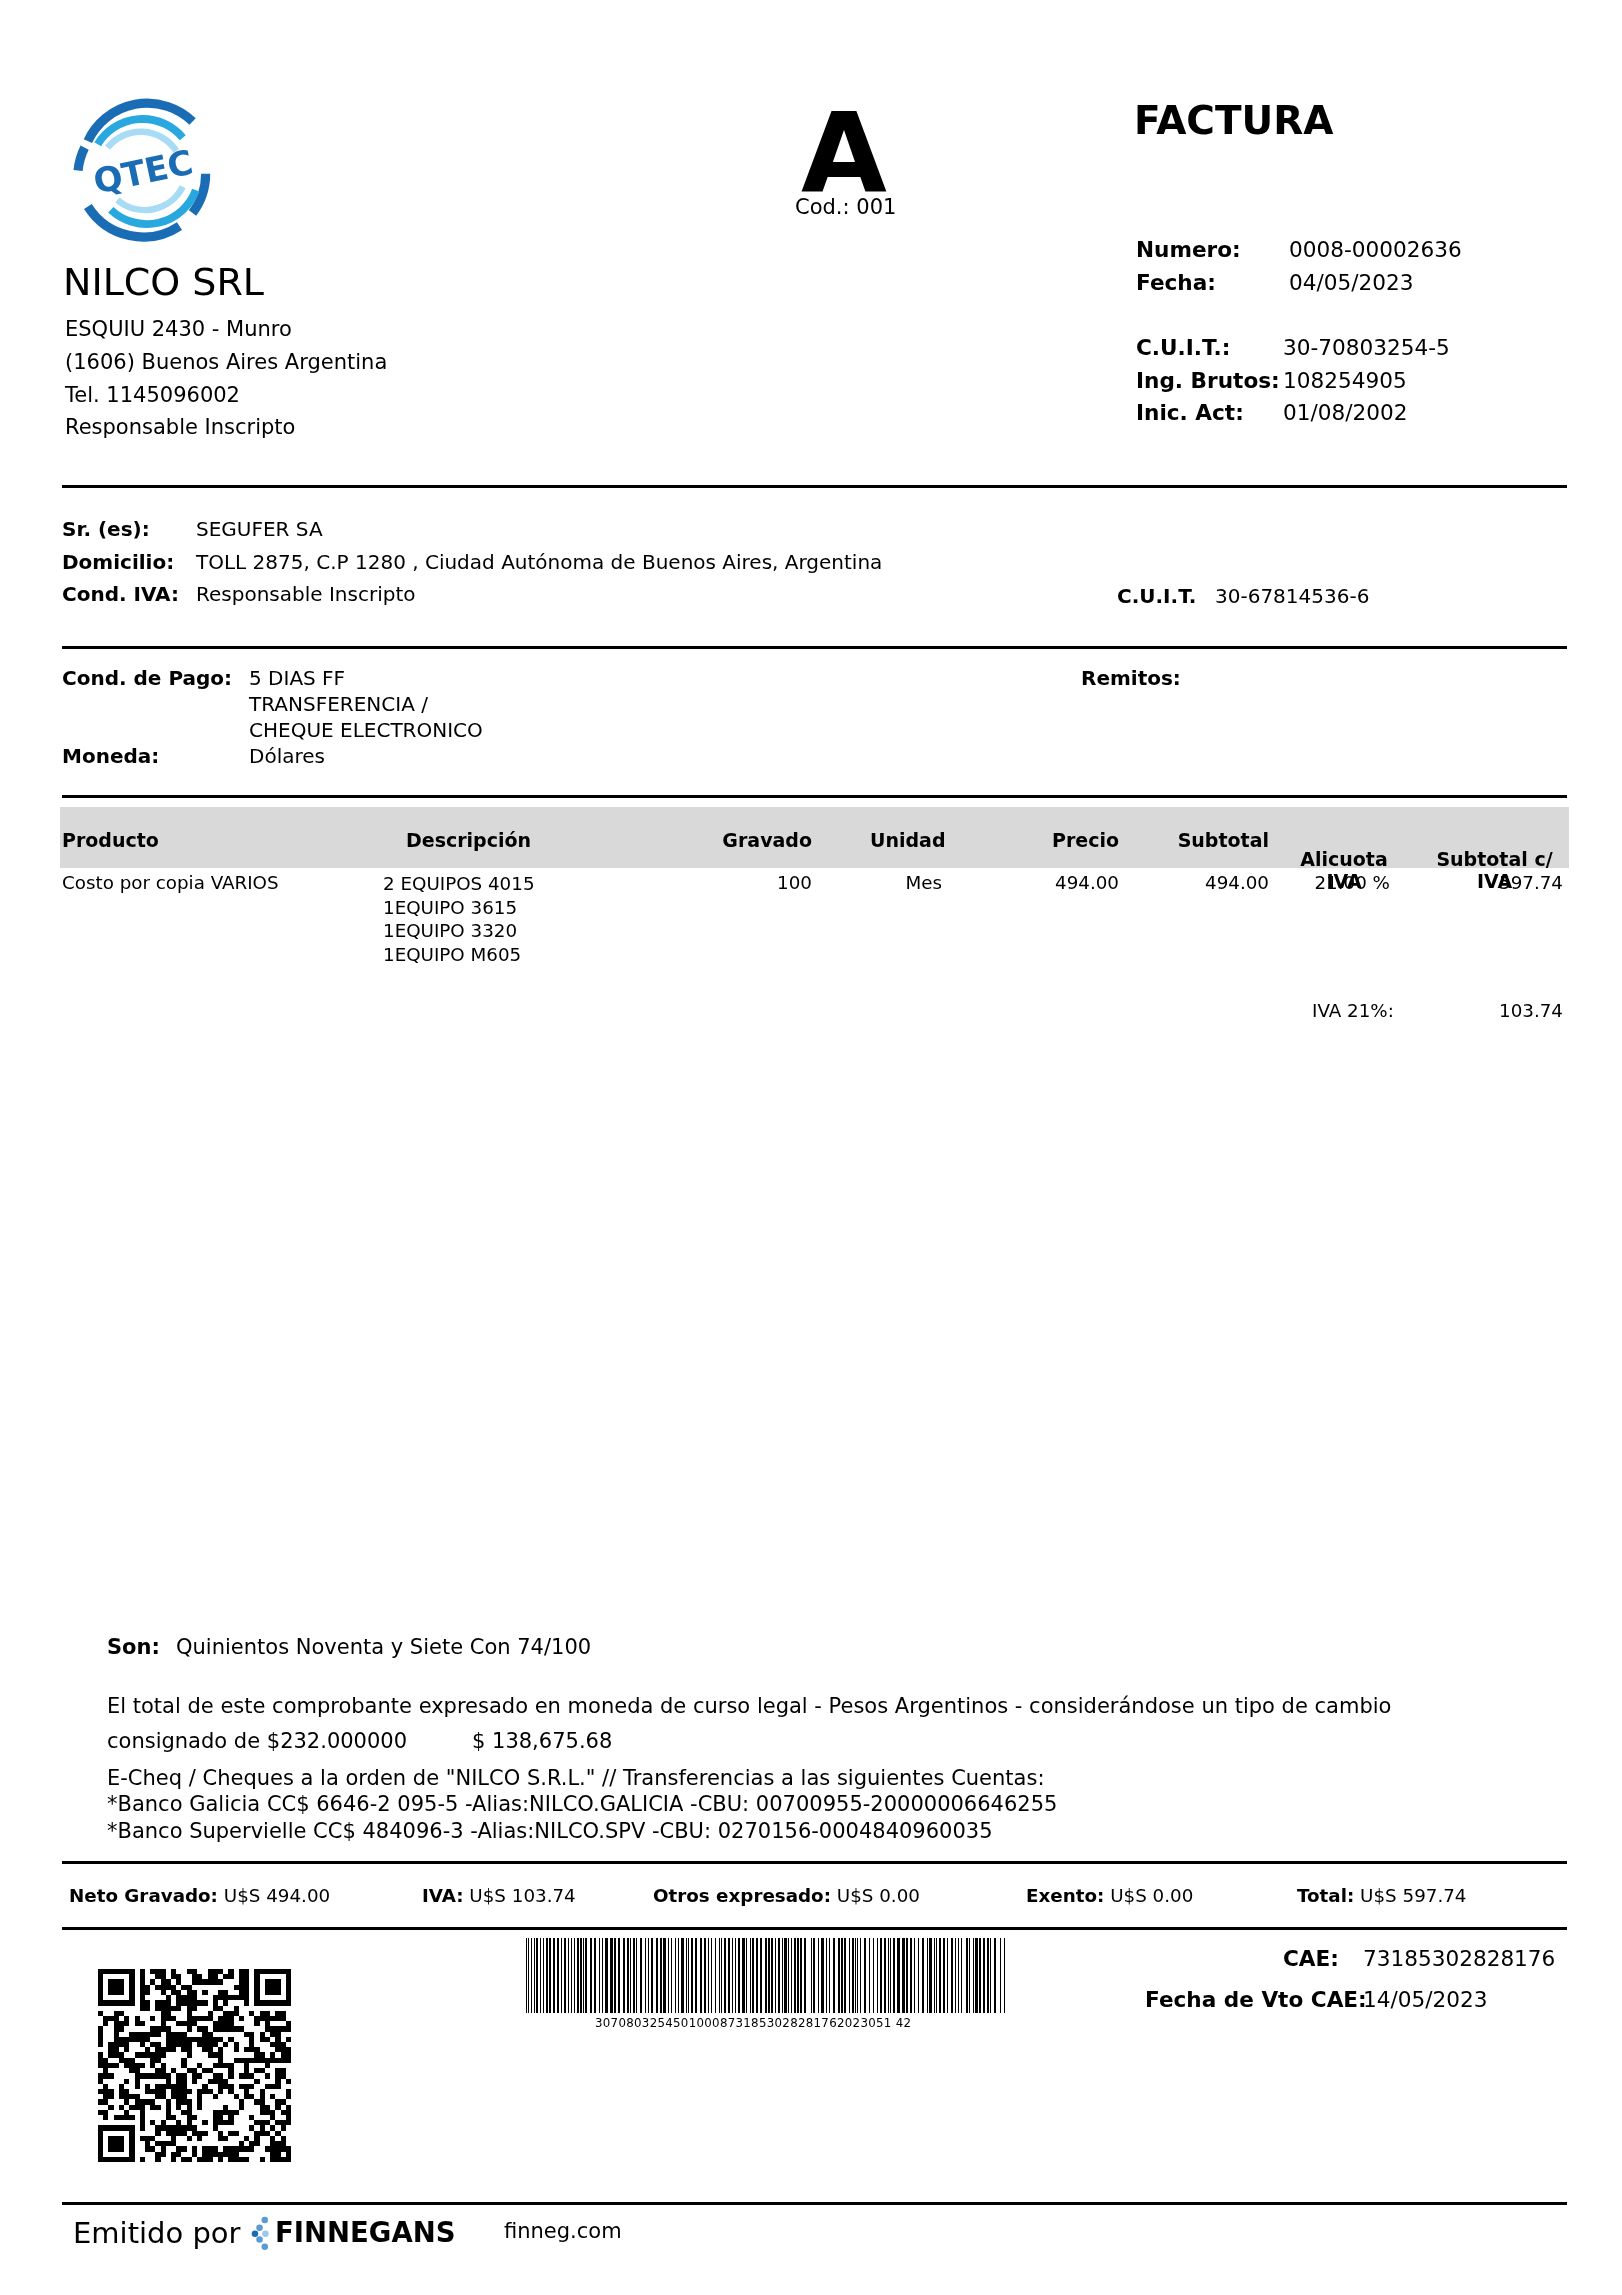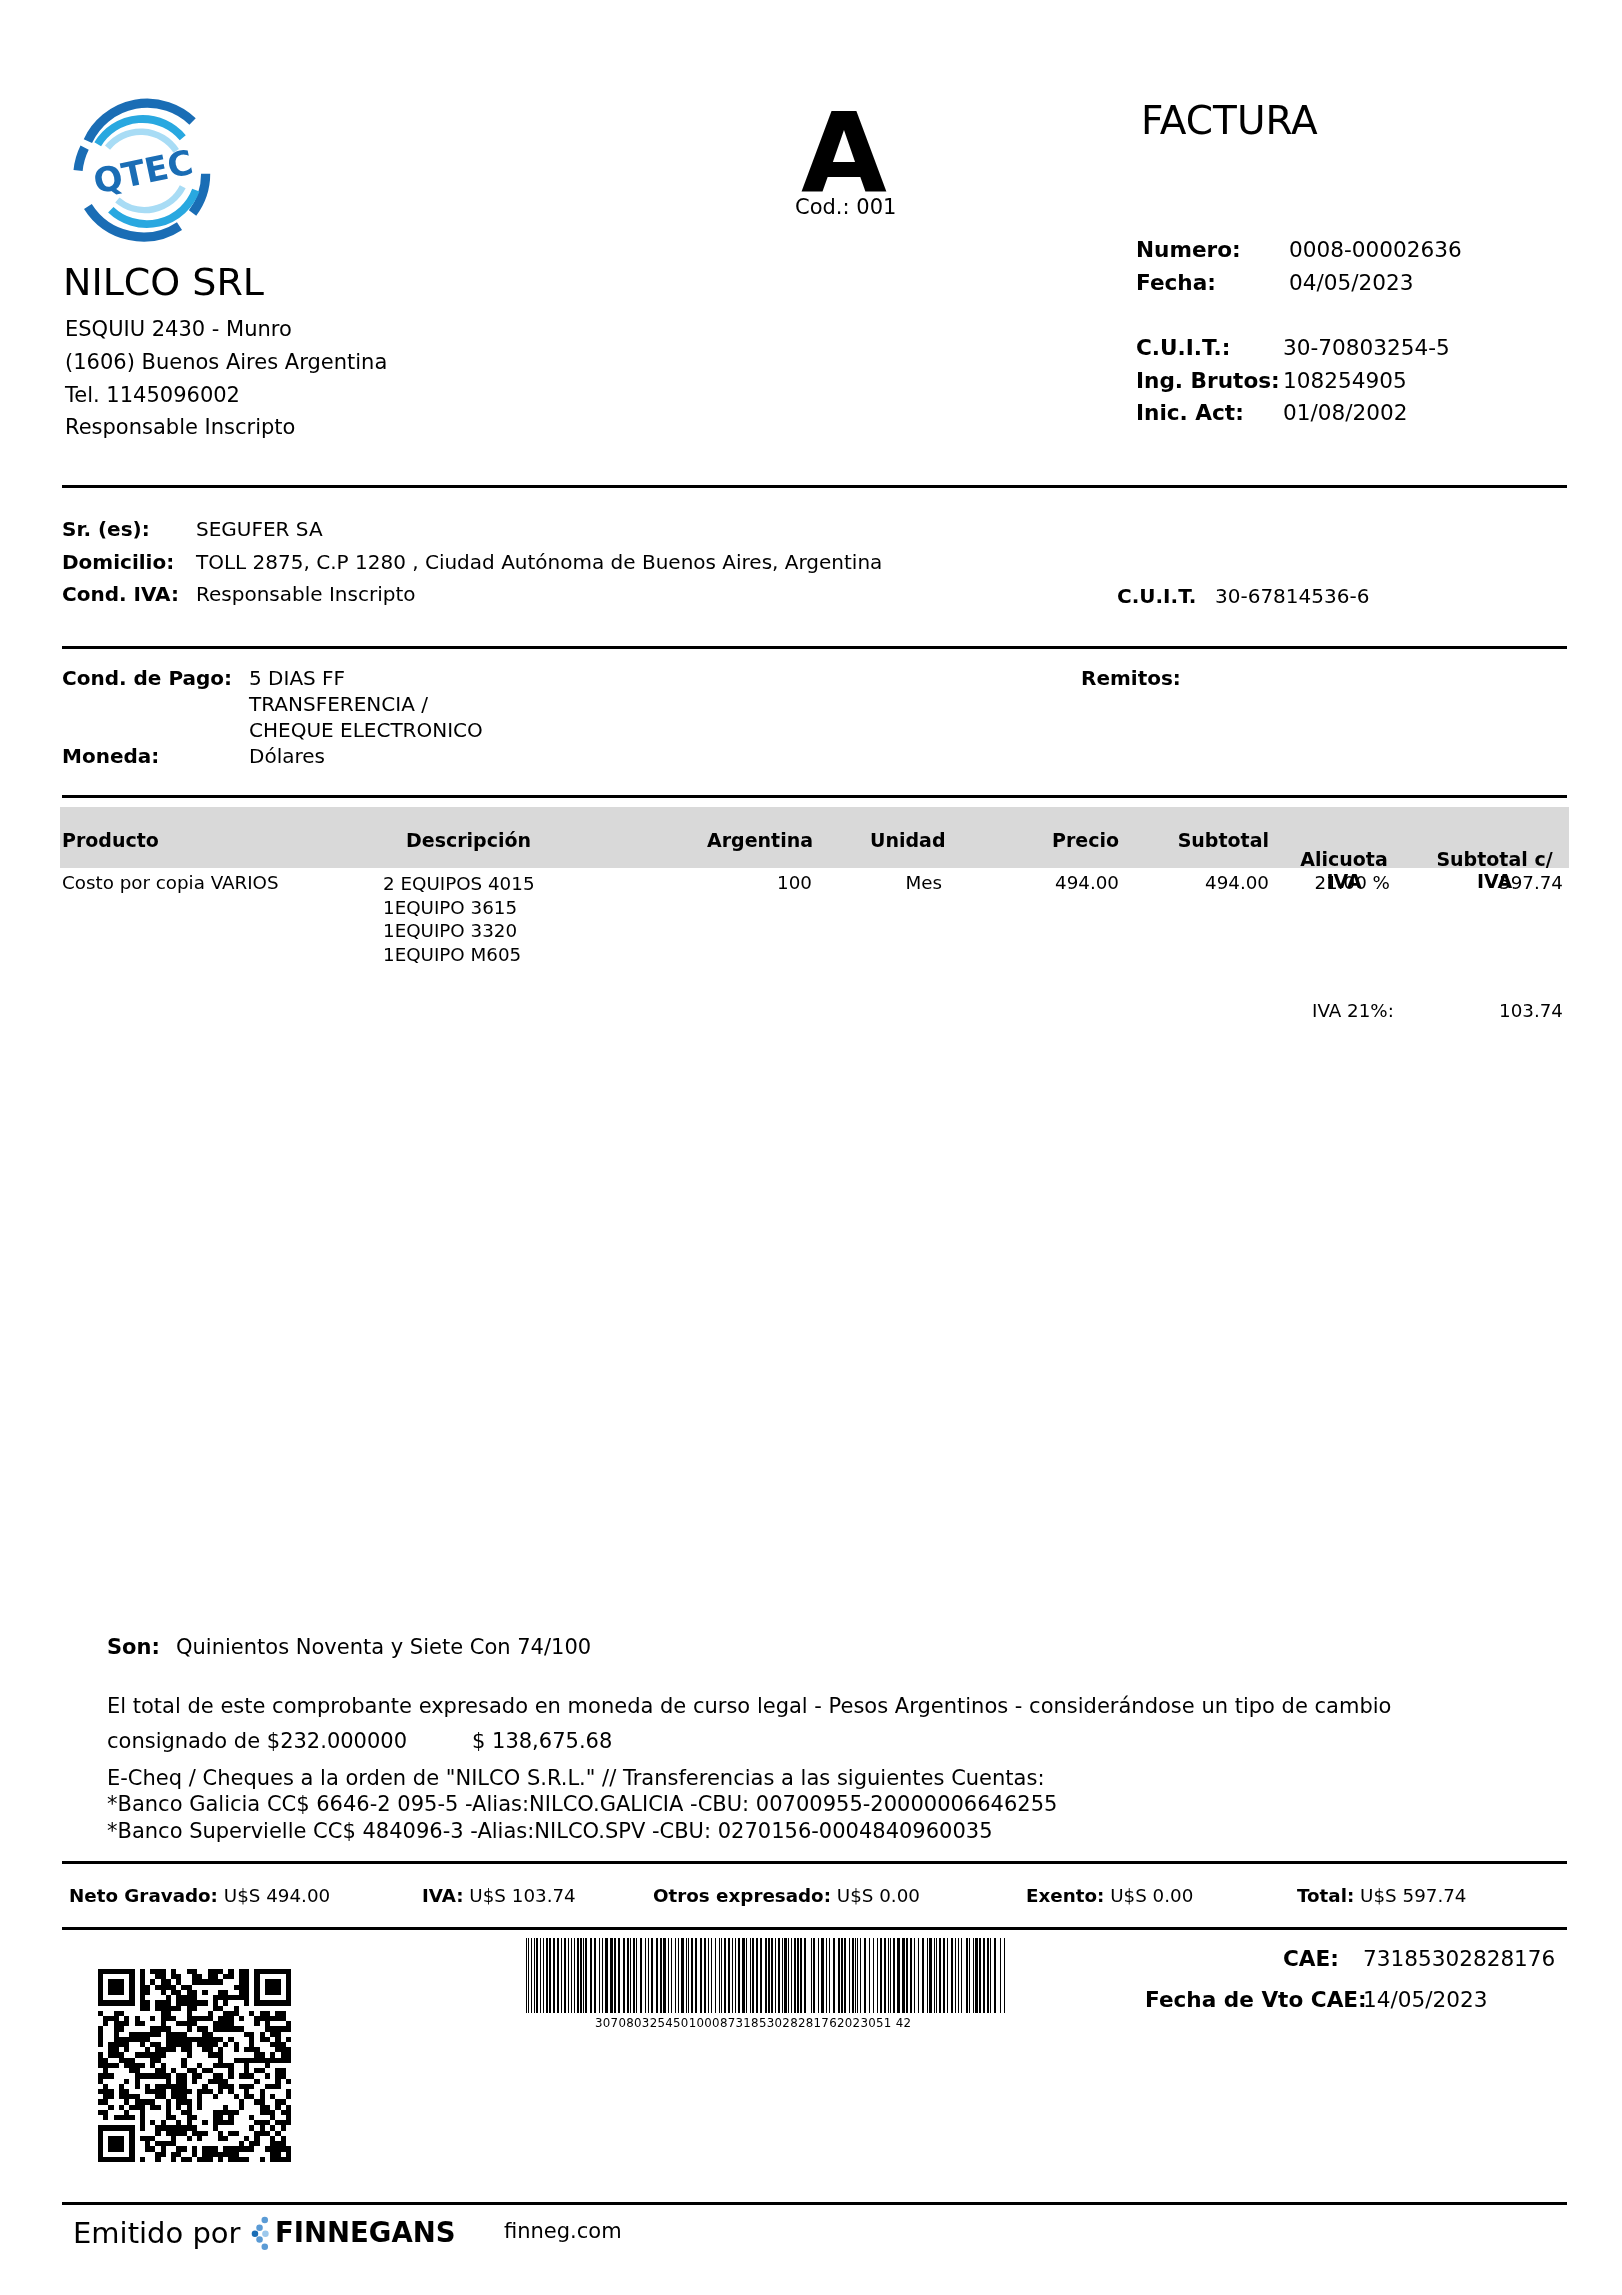--- a/index.html
+++ b/index.html
@@ -8,21 +8,21 @@
   .abs { position: absolute; white-space: nowrap; }
   .lbl { font-weight: bold; }
   .hr { position: absolute; left: 62px; width: 1505px; height: 3.3px; background: #000; }
 
   
   .logo { left: 65px; top: 92px; width: 157px; height: 157px; }
   .company { left: 63px; top: 260px; font-size: 38px; }
   .addr { left: 65px; font-size: 21px; }
   .letter { left: 801px; top: 98px; font-size: 111px; font-weight: bold; line-height: 1; }
   .cod { left: 795px; top: 195px; font-size: 21px; }
-  .factura { left: 1134px; top: 98px; font-size: 39px; font-weight: normal; margin-left: 7px; }
+  .factura { left: 1134px; top: 98px; font-size: 39px; font-weight: bold; }
   .hlbl { left: 1136px; font-size: 21.6px; font-weight: bold; }
   .hval { font-size: 21.6px; }
 
   
   .clbl { left: 62px; font-size: 20px; font-weight: bold; }
   .cval { left: 196px; font-size: 20px; }
 
   
   .thead { position: absolute; left: 60px; top: 807px; width: 1509px; height: 61px; background: #d9d9d9; }
   .th { position: absolute; font-size: 19px; font-weight: bold; }
@@ -97,21 +97,21 @@
 <div class="abs cval" style="left:249px;top:718px">CHEQUE ELECTRONICO</div>
 <div class="abs clbl" style="top:744px">Moneda:</div>
 <div class="abs cval" style="left:249px;top:744px">Dólares</div>
 <div class="abs clbl" style="left:1081px;top:666px">Remitos:</div>
 
 <div class="hr" style="top:795px;height:2.6px"></div>
 
 <div class="thead"></div>
 <div class="th" style="left:62px;top:829px">Producto</div>
 <div class="th" style="left:406px;top:829px">Descripción</div>
-<div class="th r" style="left:707px;width:105px;top:829px">Argentina</div>
+<div class="th r" style="left:707px;width:105px;top:829px">Gravado</div>
 <div class="th" style="left:870px;top:829px">Unidad</div>
 <div class="th r" style="left:1021px;width:98px;top:829px">Precio</div>
 <div class="th r" style="left:1164px;width:105px;top:829px">Subtotal</div>
 <div class="th c" style="left:1282px;width:124px;top:813px">
   <div>Alicuota</div>
   <div>IVA</div>
 </div>
 <div class="th c" style="left:1426px;width:137px;top:813px">
   <div>Subtotal c/</div>
   <div>IVA</div>

